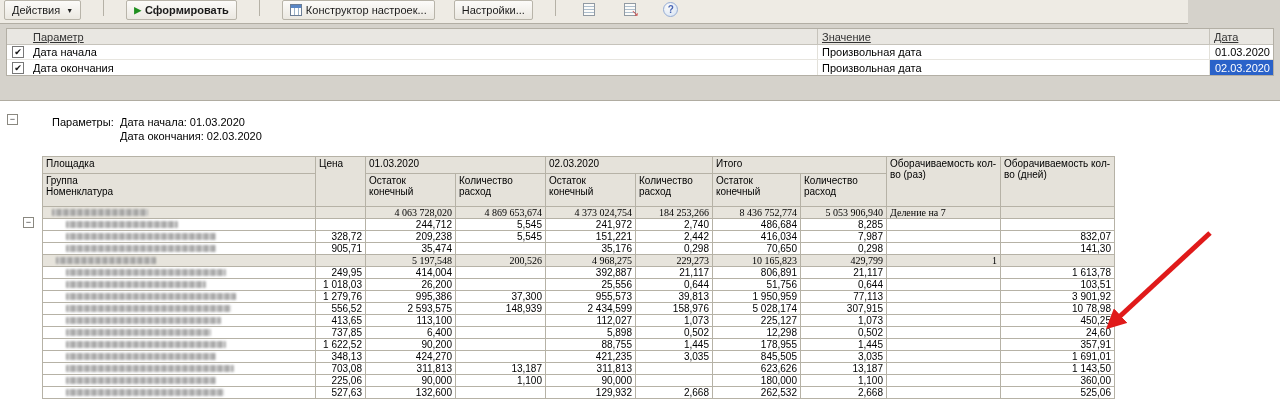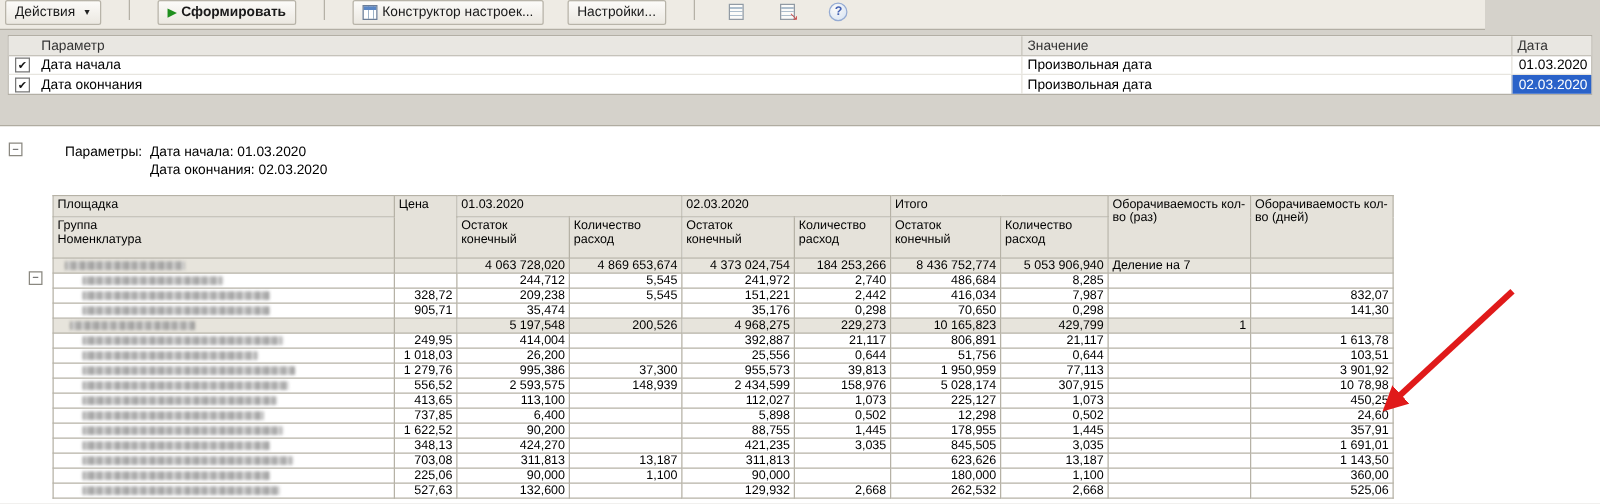--- a/index.html
+++ b/index.html
@@ -49,21 +49,21 @@
     border:1px solid #7f9cd0; color:#1d42a8; font-weight:bold; font-size:10px;
     display:flex; align-items:center; justify-content:center;
   }
 
   
   .pgrid {
     position:absolute; left:6px; top:28px; width:1268px;
     border:1px solid #b3afa5; background:#fff; font-size:11px;
   }
   .pg-head, .pg-row { display:flex; align-items:stretch; }
-  .pg-head { height:16px; background:#e9e7e2; border-bottom:1px solid #c6c3bb; color:#333; }
+  .pg-head { height:16px; background:#e9e7e2; border-bottom:1px solid #c6c3bb; color:#333;text-decoration:underline; }
   .pg-row { height:15px; border-bottom:1px solid #e7e5df; }
   .pg-row:last-child { border-bottom:none; }
   .pg-cell { display:flex; align-items:center; padding:0 4px; overflow:hidden; white-space:nowrap; }
   .pg-check-head, .pg-check { width:22px; justify-content:center; padding:0; }
   .pg-param { flex:1; }
   .pg-value { width:392px; border-left:1px solid #e3e1da; }
   .pg-head .pg-value, .pg-head .pg-date { border-left:1px solid #c6c3bb; }
   .pg-date { width:64px; justify-content:flex-end; border-left:1px solid #e3e1da; padding-right:3px; }
   .pg-head .pg-date { justify-content:flex-start; }
   .pg-date.sel { background:var(--selection,#2a62c9); color:#fff; }
@@ -98,21 +98,21 @@
     vertical-align:top; padding:1px 3px; font-size:10px; line-height:11px;
   }
   .rt thead tr.hA th { height:17px; }
   .rt thead tr.hB th { height:33px; }
   th.h-name { font-size:10.5px; line-height:13px; }
   th.h-price { text-align:center; vertical-align:middle; font-weight:bold; font-size:11px; }
   th.h-date { text-align:center; font-weight:bold; font-size:11px; line-height:14px; }
   th.h-total { font-weight:bold; font-size:11px; line-height:14px; }
   th.h-turn { vertical-align:middle; }
   .rt tbody td { height:11.4px; padding:0 3px; line-height:11px; white-space:nowrap; }
-  tr.group1 td, tr.group2 td { background:var(--group_bg,#e7e4dc); }
+  tr.group1 td, tr.group2 td { background:var(--group_bg,#e7e4dc);font-family:Liberation Serif, serif; }
   td.price, td.num, td.days, td.times { text-align:right; }
   td.lt { text-align:left; }
   .blur {
     height:7px; border-radius:1px; opacity:.85;
     background:repeating-linear-gradient(90deg,#8f8f8f 0 2px,#cfcfcf 2px 4px,#a5a5a5 4px 7px);
     filter:blur(1.1px);
   }
   .blur.item { margin-left:20px; }
   .blur.group1 { margin-left:6px; }
   .blur.group2 { margin-left:10px; }

